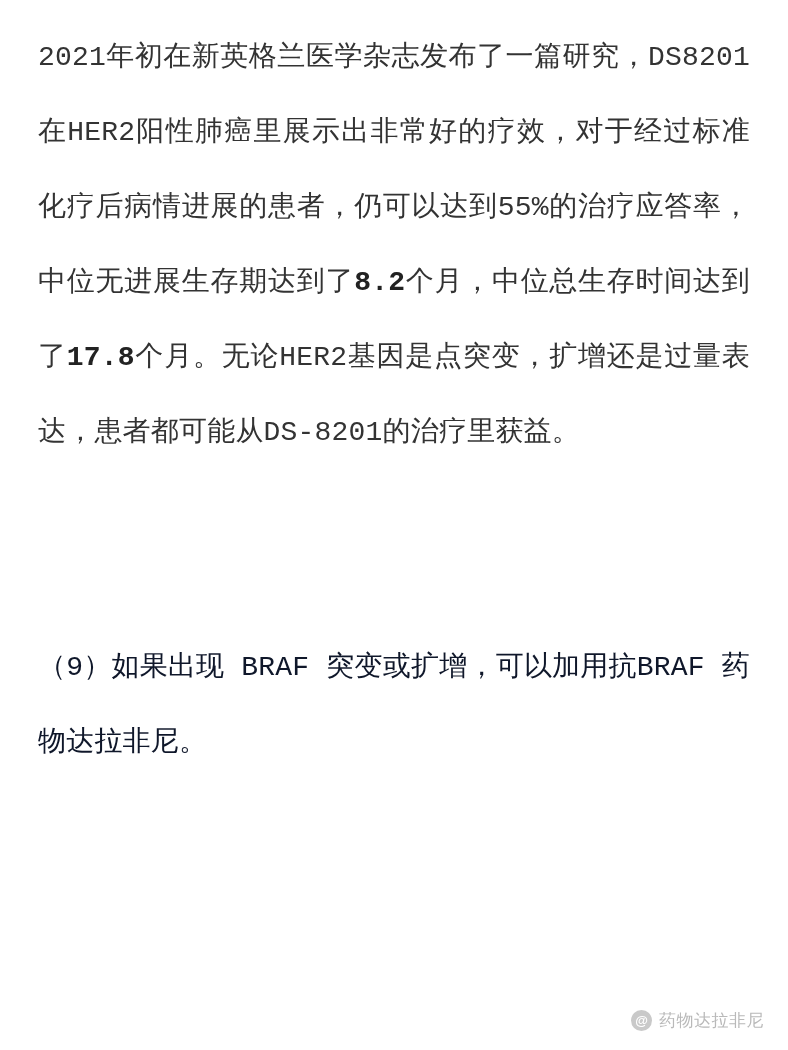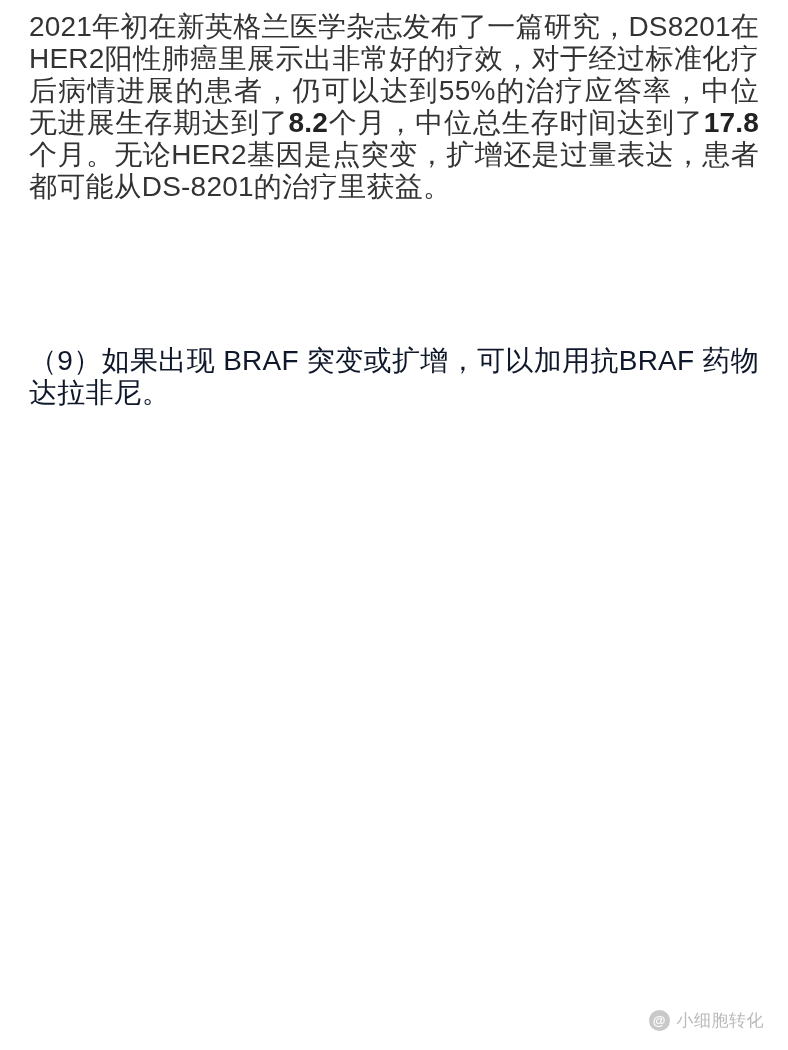--- a/index.html
+++ b/index.html
@@ -14,25 +14,26 @@
     -webkit-font-smoothing: antialiased;
     position: relative;
     overflow: hidden;
   }
   .article {
     padding: 0 22px;
     box-sizing: border-box;
   }
   .para {
     font-size: 28px;
-    line-height: 32px;
+    line-height: 75px;
     letter-spacing: 0.2px;
-    margin: 7px;
+    margin: 16px;
     text-align: justify;
     text-justify: inter-character;
+    font-family: Liberation Mono, monospace;
   }
   .para-dark {
     color: #333333;
     padding-top: 4px;
   }
   .para-blue {
     color: #0f172a;
   }
   .spacer-lg {
     height: 128px;
@@ -83,14 +84,14 @@
 
   <p class="para para-blue">（9）如果出现 BRAF 突变或扩增，可以加用抗BRAF 药物达拉非尼。</p>
 
   <div class="spacer-md"></div>
 
 
 </div>
 
 <div class="watermark">
   <span class="wm-badge">@</span>
-  <span class="wm-text">小细胞转化</span>
+  <span class="wm-text">药物达拉非尼</span>
 </div>
 
 </body></html>

